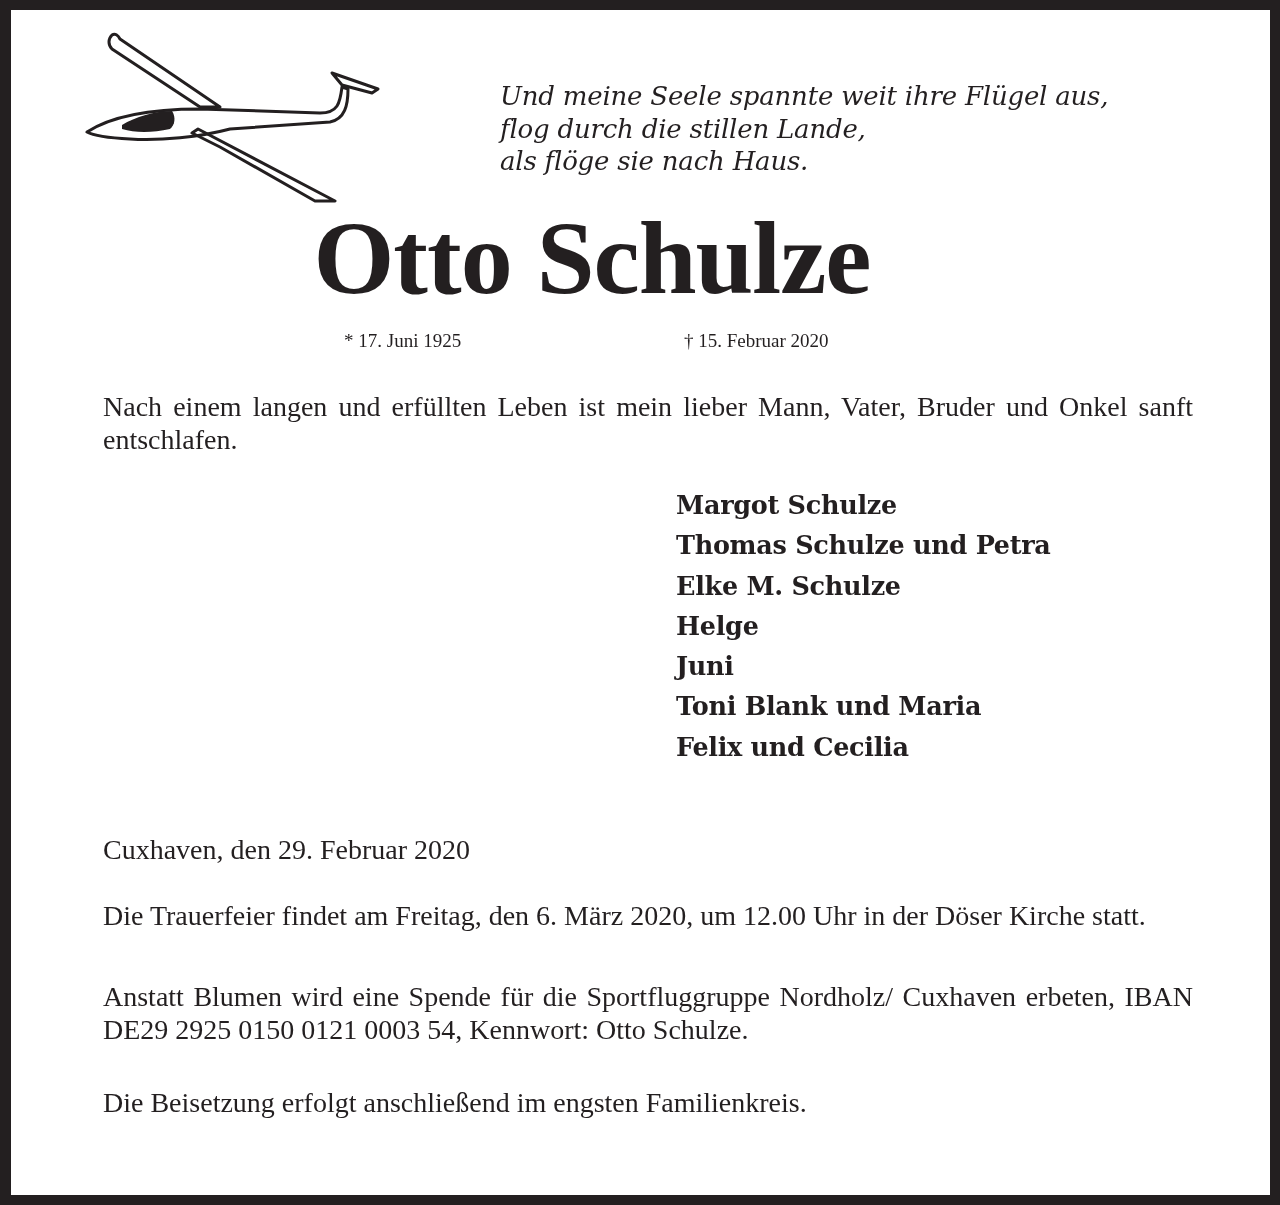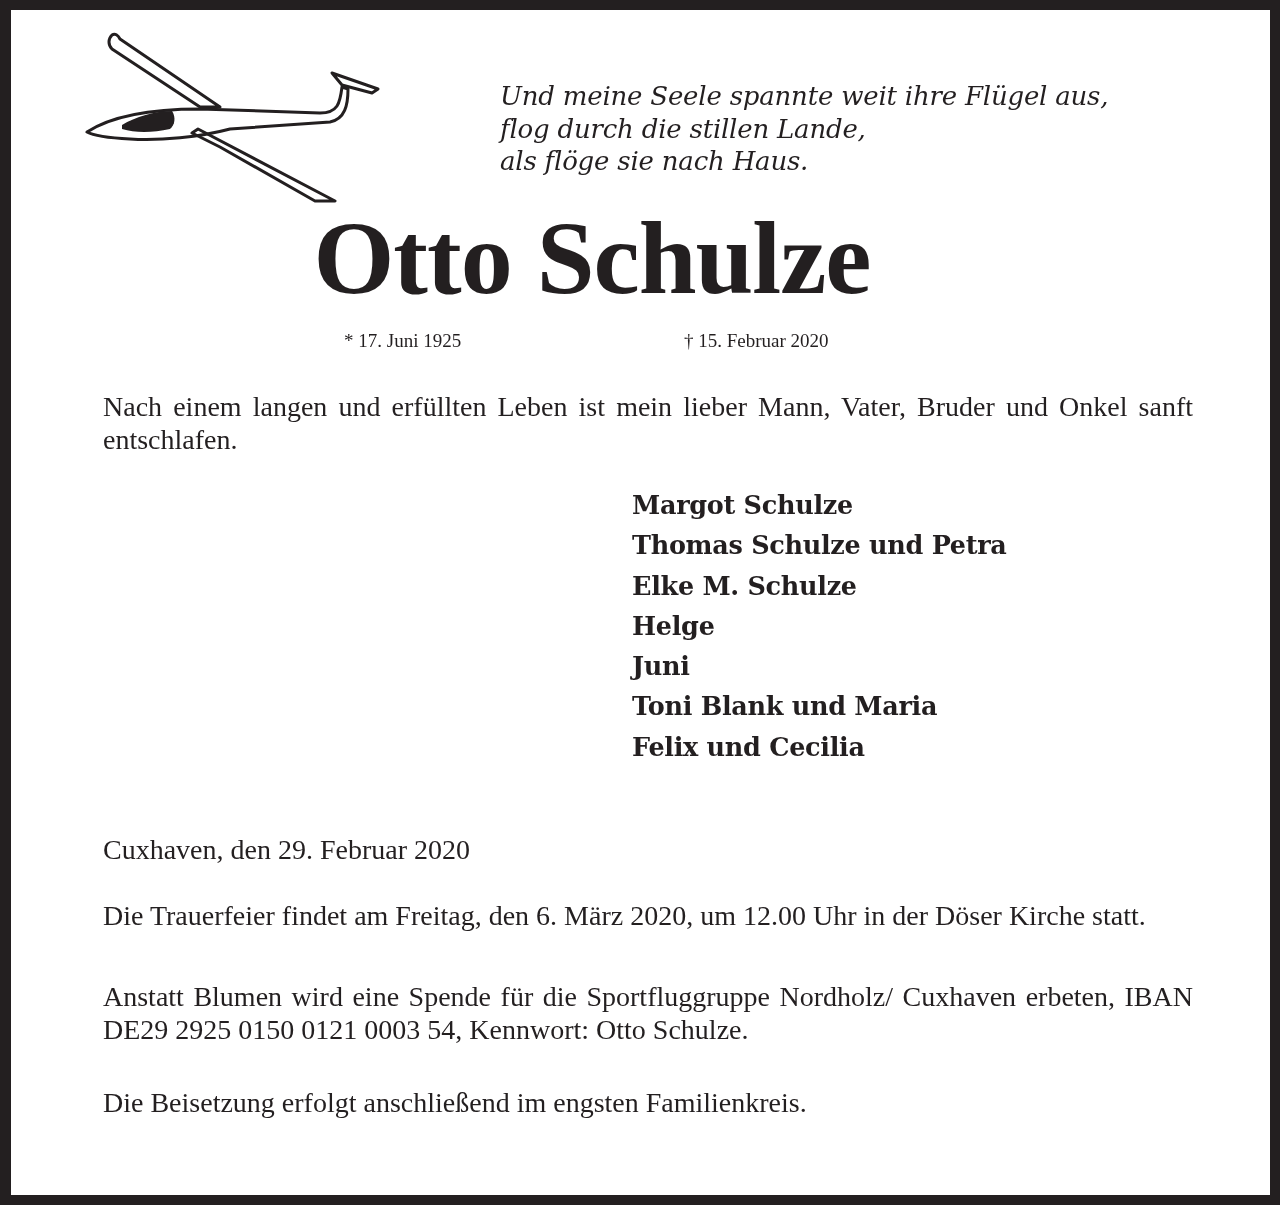--- a/index.html
+++ b/index.html
@@ -38,21 +38,21 @@
   .para {
     position: absolute; left: 95px; width: 1090px;
     font-family: "Liberation Serif", serif; font-size: 28px; line-height: 33px;
     color: #231f20; text-align: justify; margin-left: 8px;
   }
   .mourners {
     position: absolute; left: 632px; top: 485px;
     font-family: "DejaVu Serif", serif; font-weight: bold;
     font-size: 25.5px; line-height: 40.3px; color: #231f20;
   }
-  .mourners div { white-space: nowrap; letter-spacing: -0.3px; }
+  .mourners div { white-space: nowrap; letter-spacing: -0.3px; margin-left: 44px; }
 </style>
 </head>
 <body>
 
 <div class="frame"></div>
 
 <svg class="glider" viewBox="0 0 305 185" xmlns="http://www.w3.org/2000/svg">
   <g fill="none" stroke="#231f20" stroke-width="3" stroke-linecap="round" stroke-linejoin="round">
 
     <path d="M32 10 C28 14 28 20 32 24 L120 82 L140 82 L40 14 C38 10 35 8 32 10 Z"></path>

